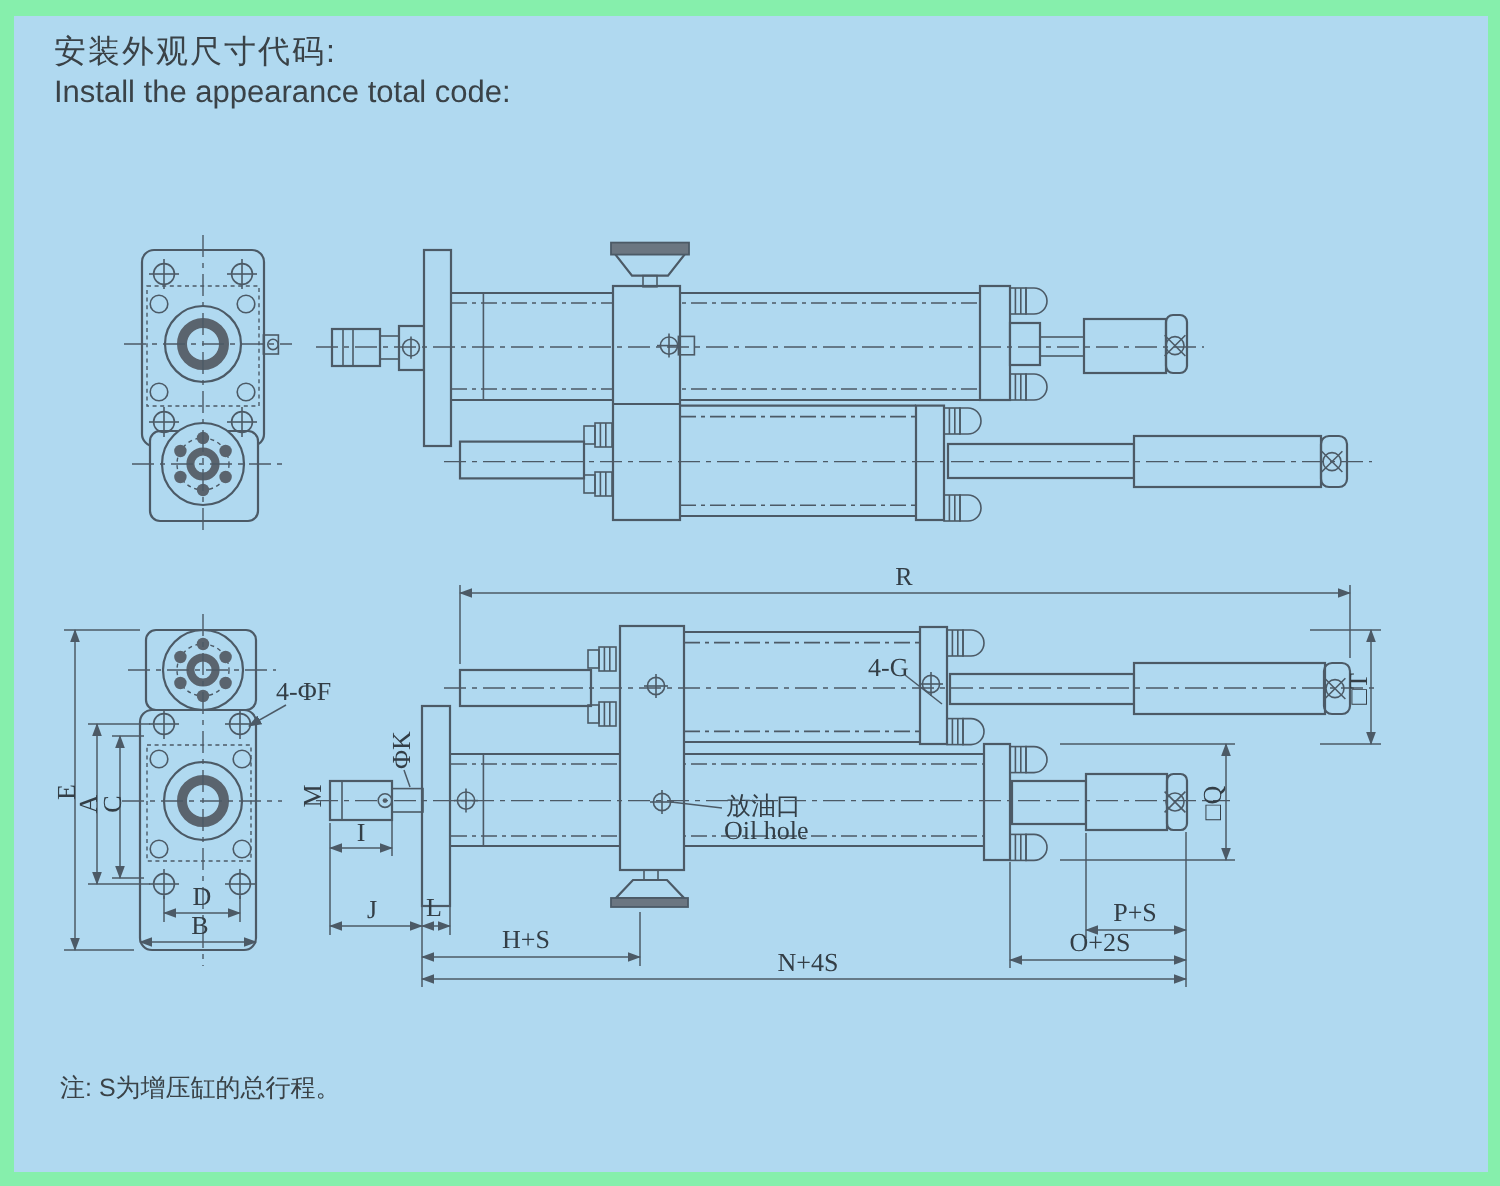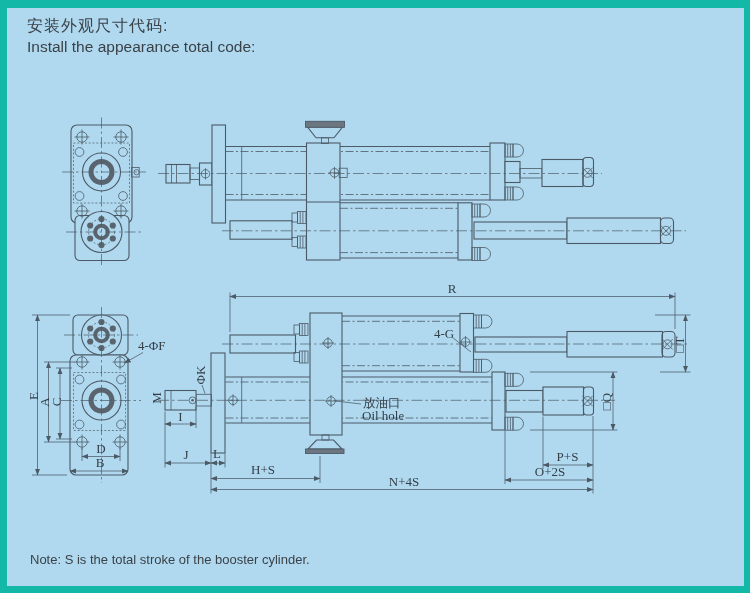--- a/index.html
+++ b/index.html
@@ -1,16 +1,16 @@
 <!DOCTYPE html>
 <html><head>
 <meta charset="utf-8">
 <style>
   html,body{margin:0;padding:0;background:#ffffff;}
-  .page{position:relative;width:750px;height:593px;background:#14b8a6;overflow:hidden;
+  .page{position:relative;width:750px;height:593px;background:#86efac;overflow:hidden;
         font-family:"Liberation Sans", sans-serif;}
   .panel{position:absolute;left:7px;top:8px;width:737px;height:578px;background:#b0d9f0;}
   svg{position:absolute;left:0;top:0;}
   
   .ol  {fill:none;stroke:#4c5a66;stroke-width:1.1;}
   .olf {fill:#b0d9f0;stroke:#4c5a66;stroke-width:1.1;}
   .thin{fill:none;stroke:#4c5a66;stroke-width:0.8;}
   .cl  {fill:none;stroke:#4c5a66;stroke-width:0.7;stroke-dasharray:11 3 2.5 3;}
   .hl  {fill:none;stroke:#4c5a66;stroke-width:0.8;stroke-dasharray:8 2.5 2 2.5;}
   .dash{fill:none;stroke:#4c5a66;stroke-width:0.7;stroke-dasharray:2 1.8;}
@@ -310,14 +310,14 @@
 
       <line x1="505" y1="431" x2="505" y2="484" class="dl"></line>
       <line x1="505" y1="480" x2="593" y2="480" class="dl" marker-start="url(#ar)" marker-end="url(#ar)"></line>
       <text class="dim" x="550" y="475.5" text-anchor="middle">O+2S</text>
 
       <line x1="211" y1="489.5" x2="593" y2="489.5" class="dl" marker-start="url(#ar)" marker-end="url(#ar)"></line>
       <text class="dim" x="404" y="485.5" text-anchor="middle">N+4S</text>
     </g>
   </svg>
 
-  <div class="note-en">Note: S is the total stroke of the booster cylinder.</div>
+  <div class="note-cn">注: S为增压缸的总行程。</div>
 </div>
 
 </body></html>

